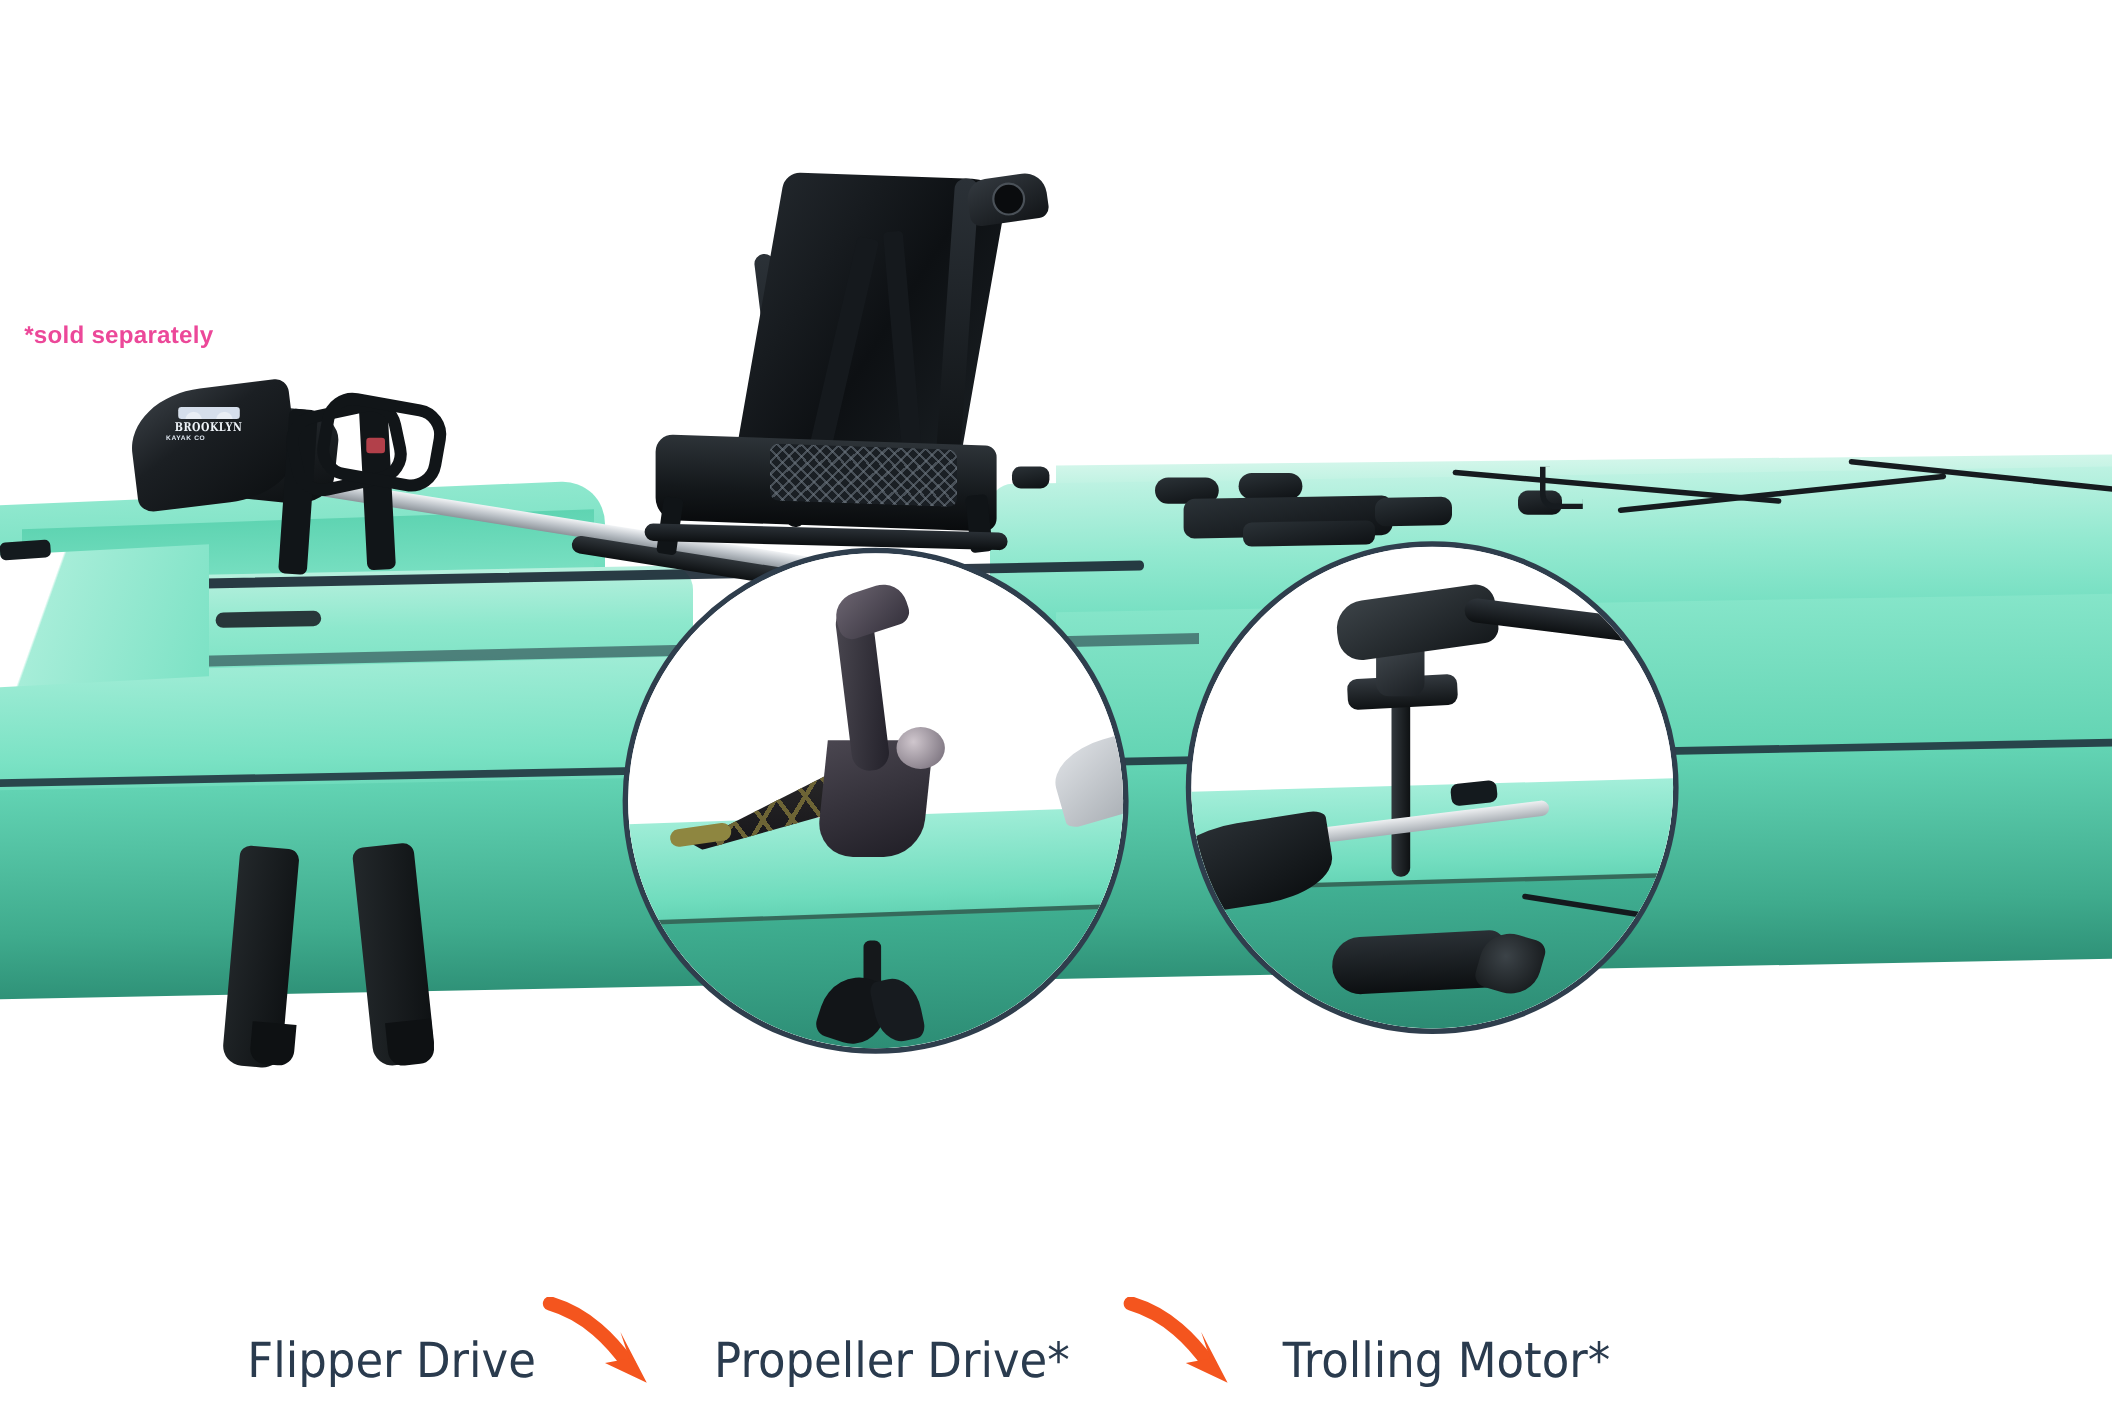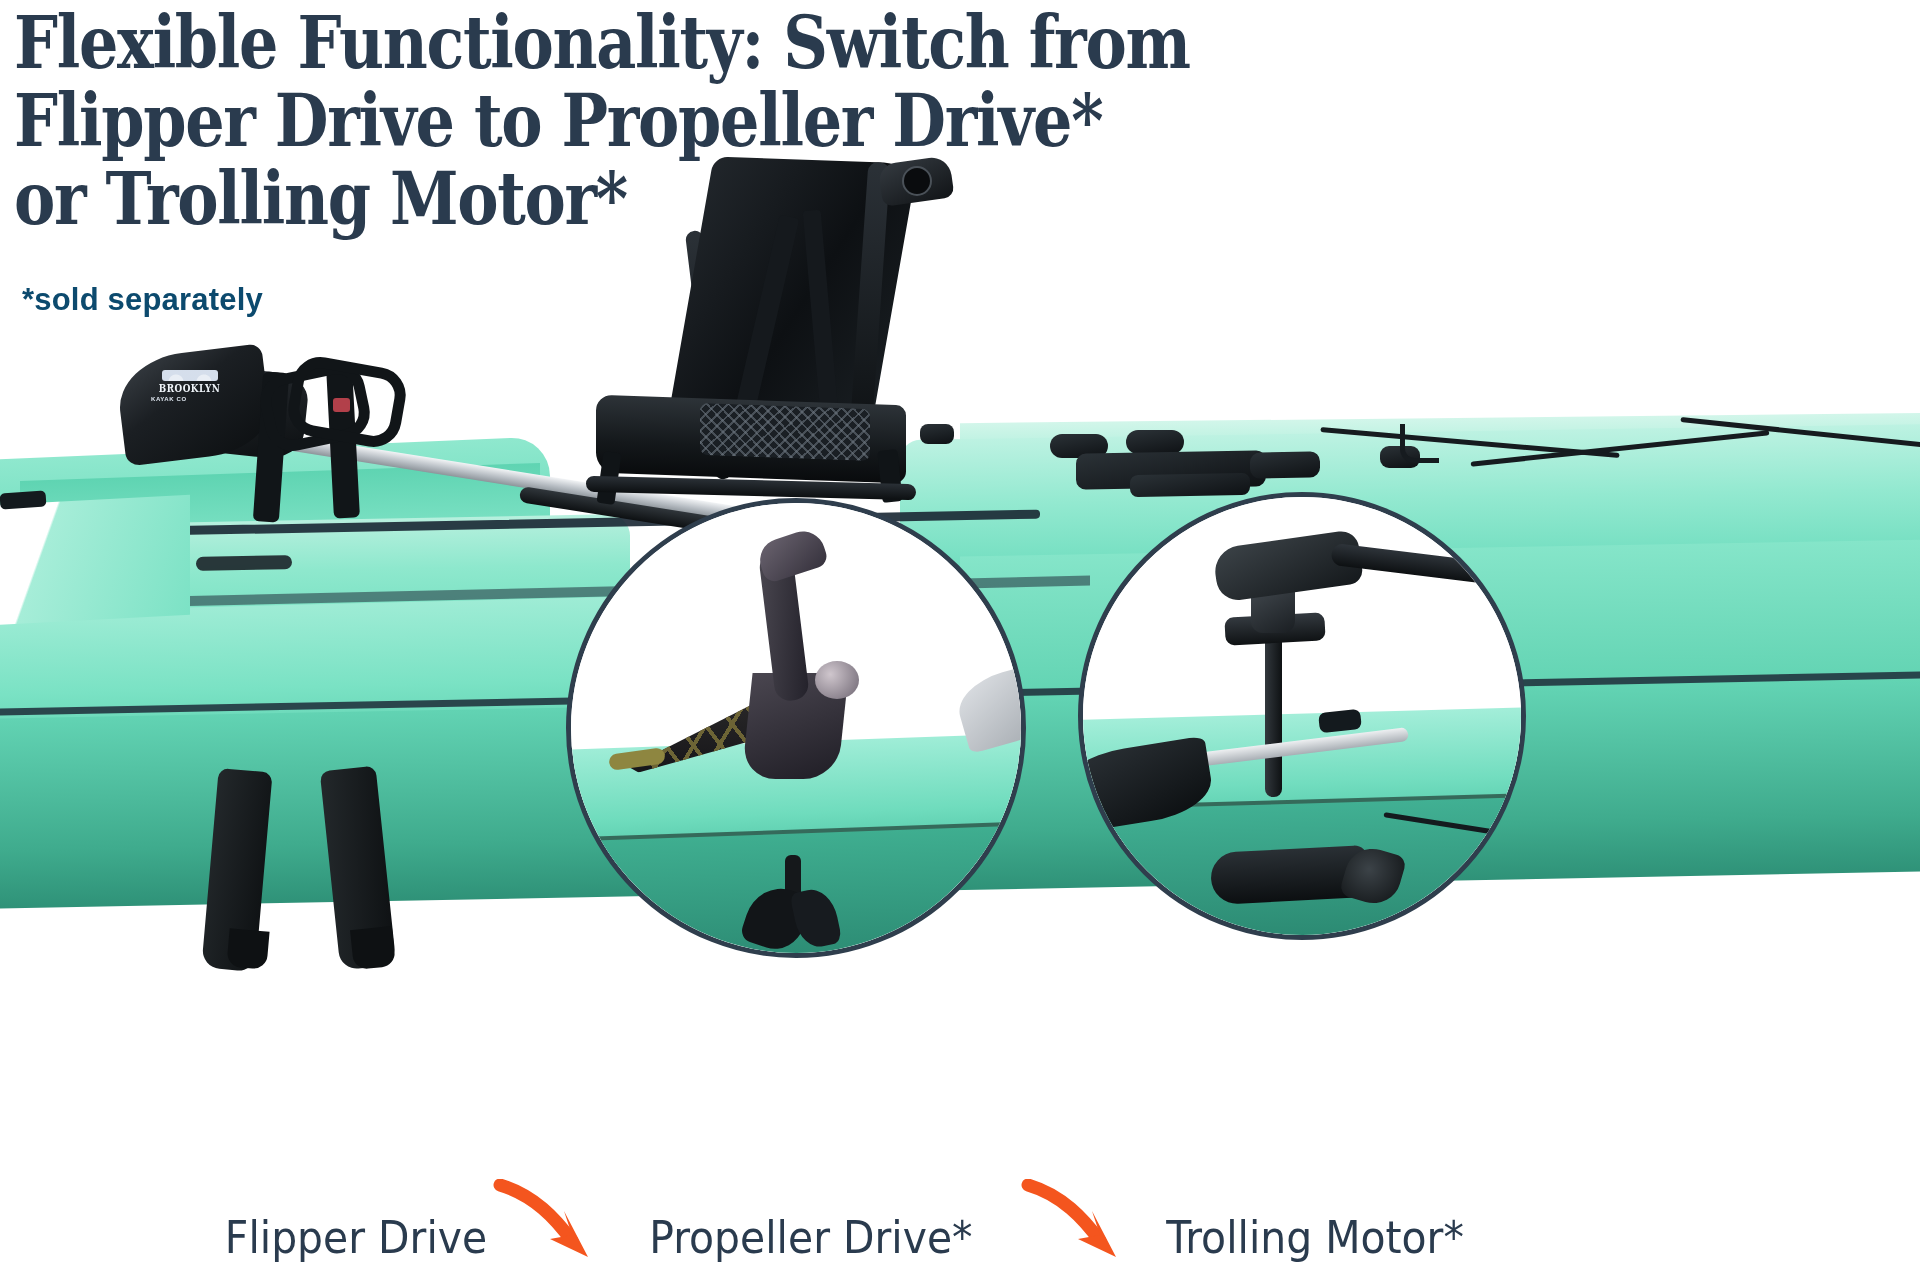--- a/index.html
+++ b/index.html
@@ -15,23 +15,23 @@
     font-weight:700;
     font-size:72px;
     line-height:78px;
     letter-spacing:-1.5px;
     color:#2a3b4e;
     white-space:nowrap;
     transform:scaleX(.86);
     transform-origin:left center;
   }
   #sub-note{
-    position:absolute;left:22px;top:282px;z-index:40;
+    position:absolute;left:22px;top:292px;z-index:40;
     font-family:"Liberation Sans","DejaVu Sans",sans-serif;
-    font-weight:700;font-size:31px;color:#0c4a6e;letter-spacing:.2px;
+    font-weight:700;font-size:22px;color:#ec4899;letter-spacing:.2px;
   }
 
   
   #scene{position:absolute;left:0;top:0;width:1920px;height:1281px;z-index:5;}
 
   
   .hull{position:absolute;}
 
   #hull-deck-left{
     left:-10px;top:520px;width:640px;height:112px;
@@ -458,25 +458,20 @@
         <div id="t-paddle-shaft"></div>
         <div id="t-paddle-blade"></div>
         <div id="t-clip"></div>
         <div id="t-cord"></div>
         <div id="t-motor-pod"></div>
         <div id="t-prop"></div>
       </div>
     </div>
   </div>
 
-  <div id="headline">
-    <div class="hl-line">Flexible Functionality: Switch from</div>
-    <div class="hl-line">Flipper Drive to Propeller Drive*</div>
-    <div class="hl-line">or Trolling Motor*</div>
-  </div>
   <div id="sub-note">*sold separately</div>
 
   <div class="caption" id="cap-flipper">Flipper Drive</div>
 
   <svg class="arrow" id="arrow-1" viewBox="0 0 120 92">
     <path d="M8 6 C42 16 64 40 80 62" stroke="#f4551e" stroke-width="13" fill="none" stroke-linecap="round"></path>
     <path d="M96 78 L58 60 L80 56 L72 32 Z" fill="#f4551e"></path>
   </svg>
 
   <div class="caption" id="cap-propeller">Propeller Drive*</div>

